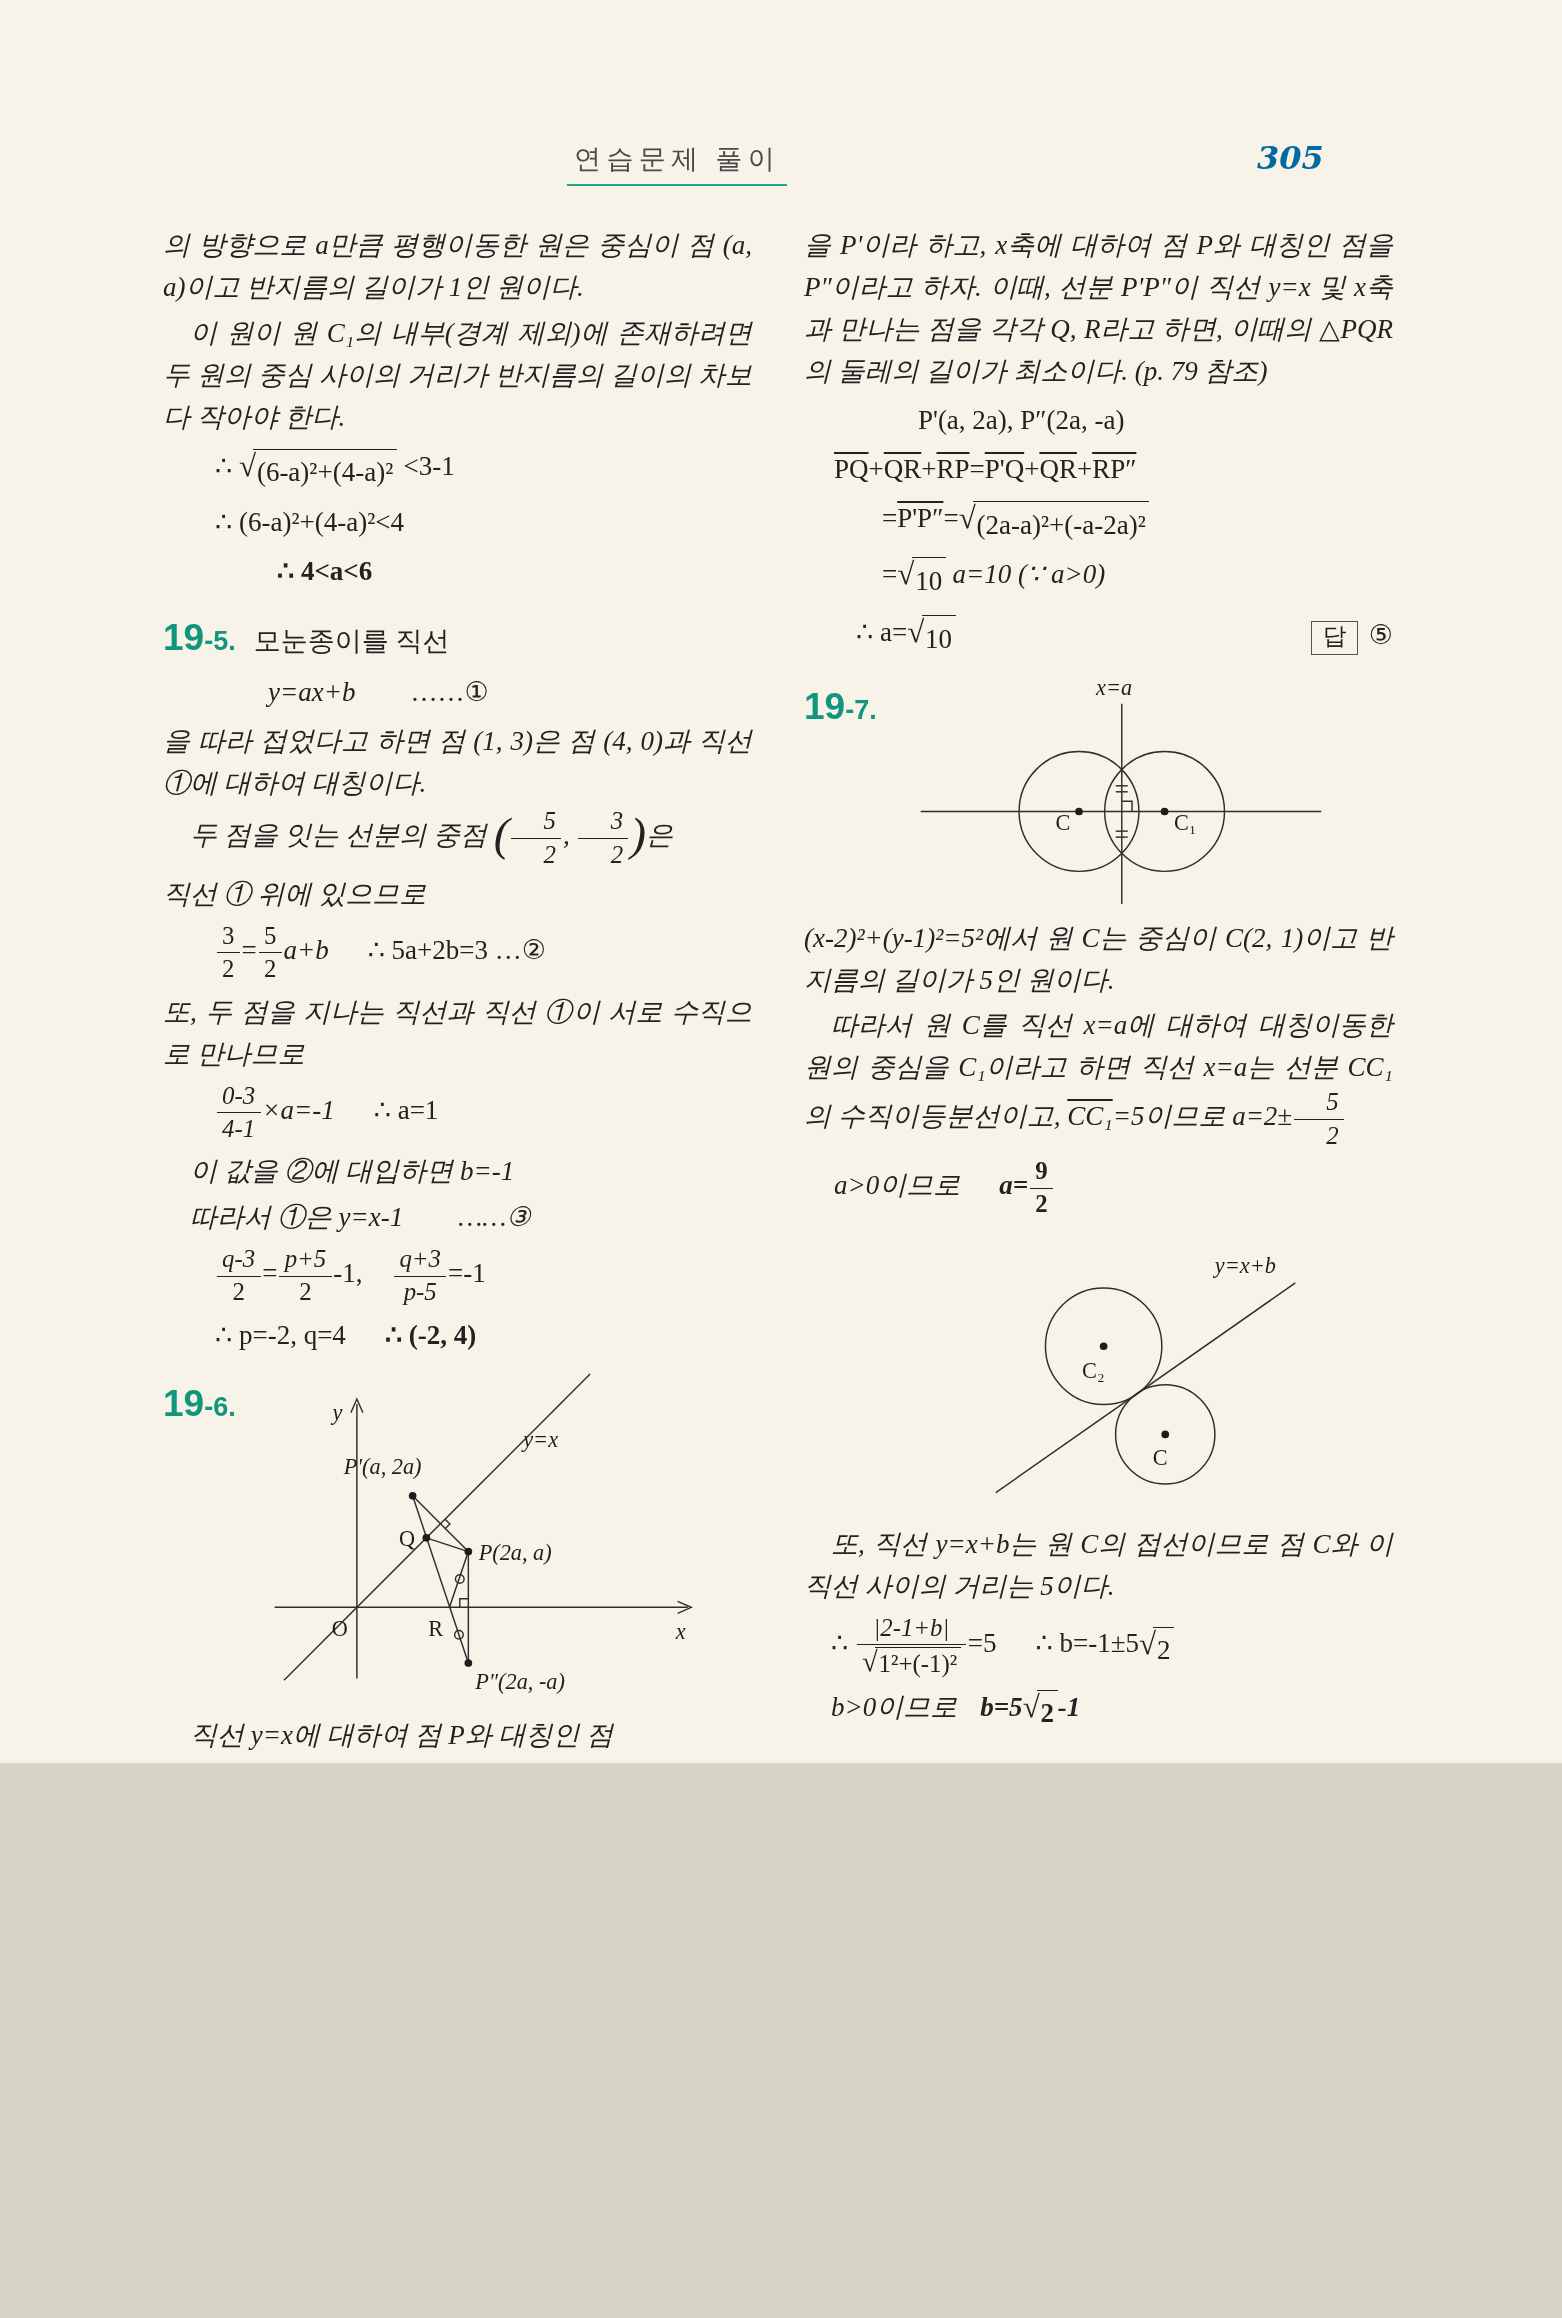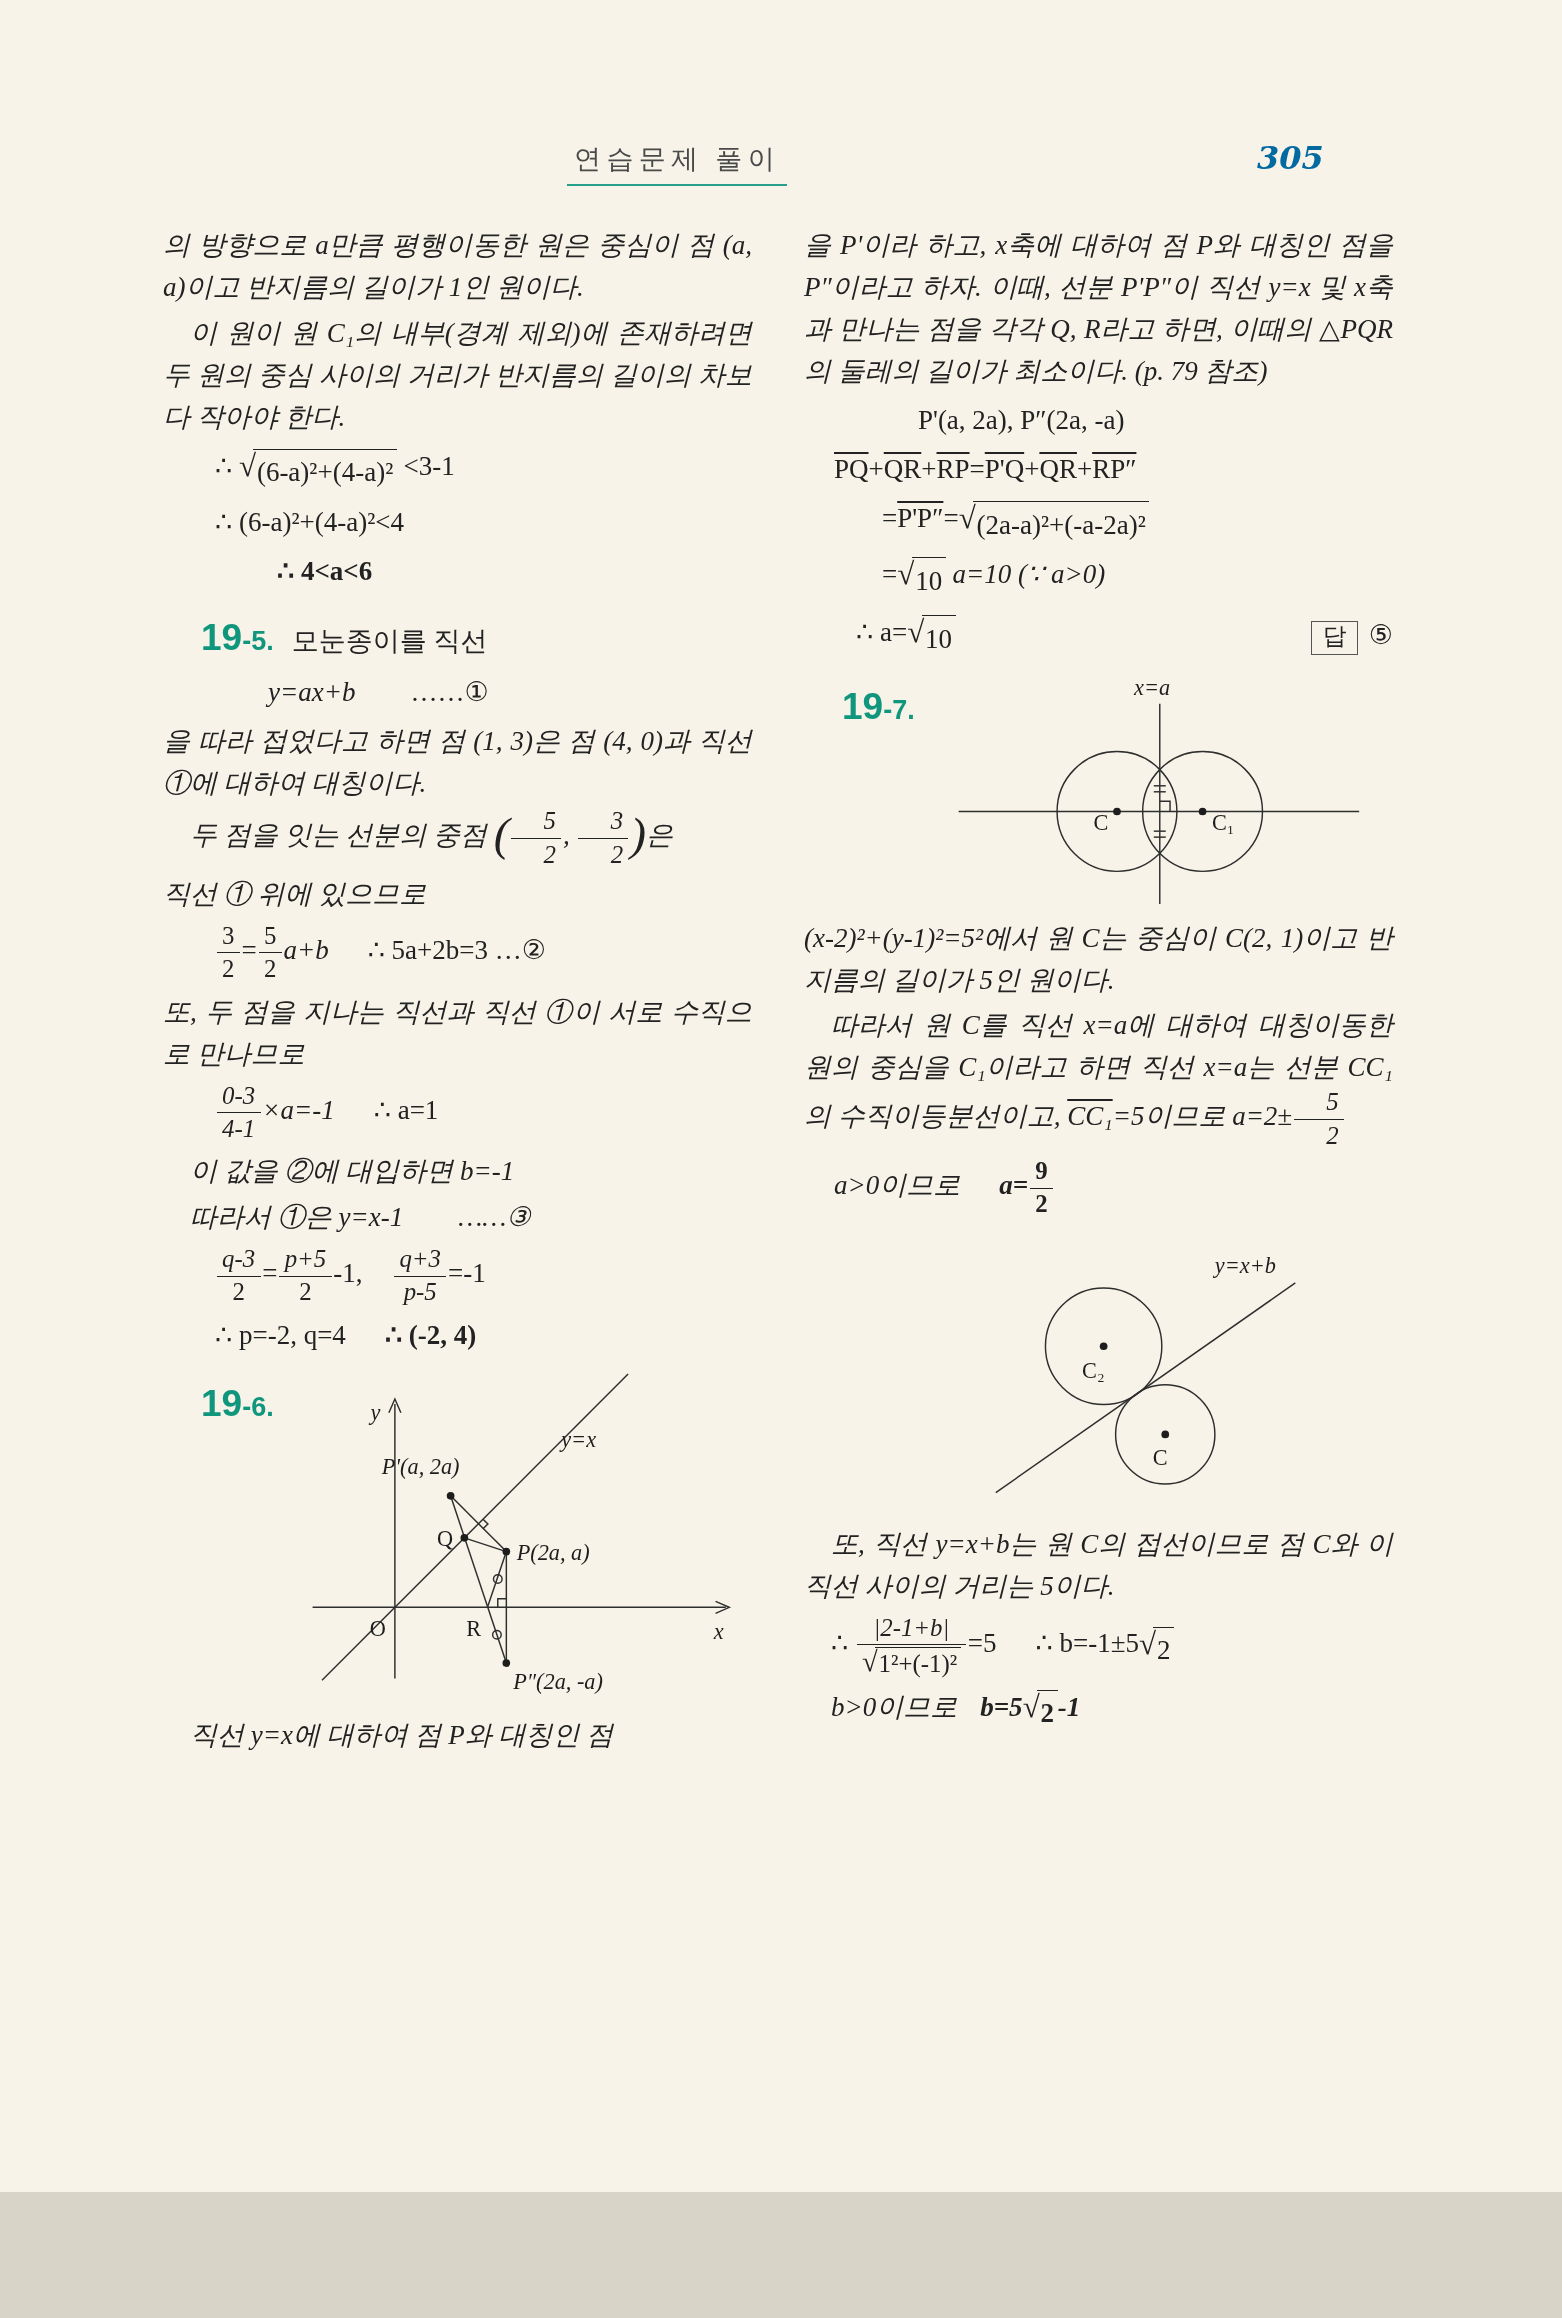--- a/index.html
+++ b/index.html
@@ -1,18 +1,18 @@
 <!DOCTYPE html>
 <html style="font-size:14.2px"><head>
 <meta charset="utf-8">
 <style>
   html,body{margin:0;padding:0;background:#d8d4c8;}
   .page{
     position:relative;
-    width:1563px;height:2192px;
+    width:1563px;height:1763px;
     background:#f7f3e8;
     font-family:"Liberation Serif","DejaVu Serif",serif;
     color:#222;
     overflow:hidden;
   }
   
   .header-title{
     position:absolute;top:141px;left:567px;
     font-size:27px;letter-spacing:5.3px;color:#4a4a4a;
     padding:0 7.1px 7.1px;border-bottom:2.7px solid #27a08b;
@@ -35,21 +35,21 @@
   .fline{margin:7.1px 0;white-space:nowrap;text-align:left;}
   .ind1{padding-left:52px;}
   .ind2{padding-left:114px;}
   .ind3{padding-left:78px;}
   .bold{font-weight:bold;}
   .it{font-style:italic;}
   .gap{display:inline-block;width:39px;}
   .gap-sm{display:inline-block;width:23px;}
   
   .sec-row{display:flex;align-items:baseline;margin:25px 0 9px 0;}
-  .sec-num{font-family:"Liberation Sans","DejaVu Sans",sans-serif;color:#11967e;font-weight:bold;white-space:nowrap;margin-right:18px;margin-left:38px;}
+  .sec-num{font-family:"Liberation Sans","DejaVu Sans",sans-serif;color:#11967e;font-weight:bold;white-space:nowrap;margin-right:18px;}
   .sec-num .big{font-size:37px;}
   .sec-num .small{font-size:27px;}
   .sec-intro{font-size:27px;}
   
   .frac{display:inline-block;vertical-align:middle;text-align:center;line-height:1.15;font-size:0.92em;margin:0 1.8px;}
   .frac .num{display:block;border-bottom:1.8px solid currentColor;padding:0 5.3px 1.8px;}
   .frac .den{display:block;padding:1.8px 5.3px 0;}
   
   .sqrt{display:inline-flex;align-items:flex-start;vertical-align:baseline;}
   .sqrt .rad{font-size:1.15em;line-height:1;transform:translateY(0.9px);margin-right:-2.7px;}

